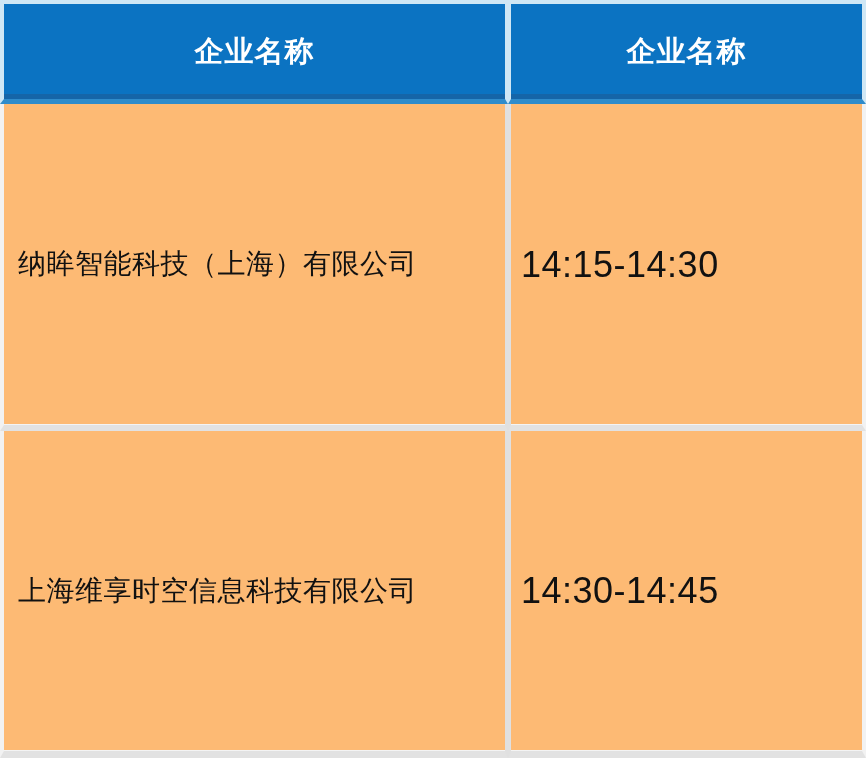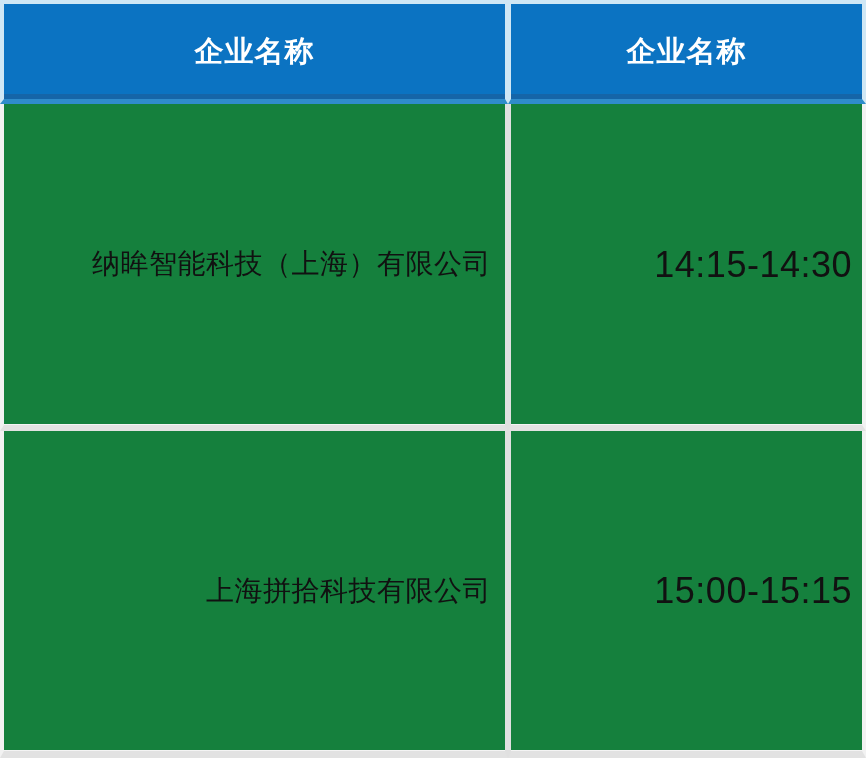--- a/index.html
+++ b/index.html
@@ -58,24 +58,24 @@
   
   tbody tr {
     height: 108px;
   }
   tbody tr.row-tall {
     height: 108px;
   }
   td {
     margin: 3px;
     padding: 0 10px;
-    text-align: right;
+    text-align: left;
     vertical-align: middle;
     color: #111111;
-    background: #15803d;
+    background: #fdba74;
     border-bottom: 6px solid #e2e2e2;
     box-shadow: inset 0 -1px 0 0 #f4f4f4;
   }
   td.cell-name {
     font-size: 28px;
     line-height: 1.32;
     letter-spacing: 0.5px;
     border-left: 4px solid #f2f2f2;
     border-right: 3px solid #e0e0e0;
     padding-left: 14px;
@@ -105,17 +105,17 @@
       <th class="th-name">企业名称</th>
       <th class="th-time">企业名称</th>
     </tr>
   </thead>
   <tbody>
     <tr>
       <td class="cell-name">纳眸智能科技（上海）有限公司</td>
       <td class="cell-time">14:15-14:30</td>
     </tr>
     <tr>
-      <td class="cell-name">上海拼拾科技有限公司</td>
-      <td class="cell-time">15:00-15:15</td>
+      <td class="cell-name">上海维享时空信息科技有限公司</td>
+      <td class="cell-time">14:30-14:45</td>
     </tr>
   </tbody>
 </table>
 
 </body></html>

